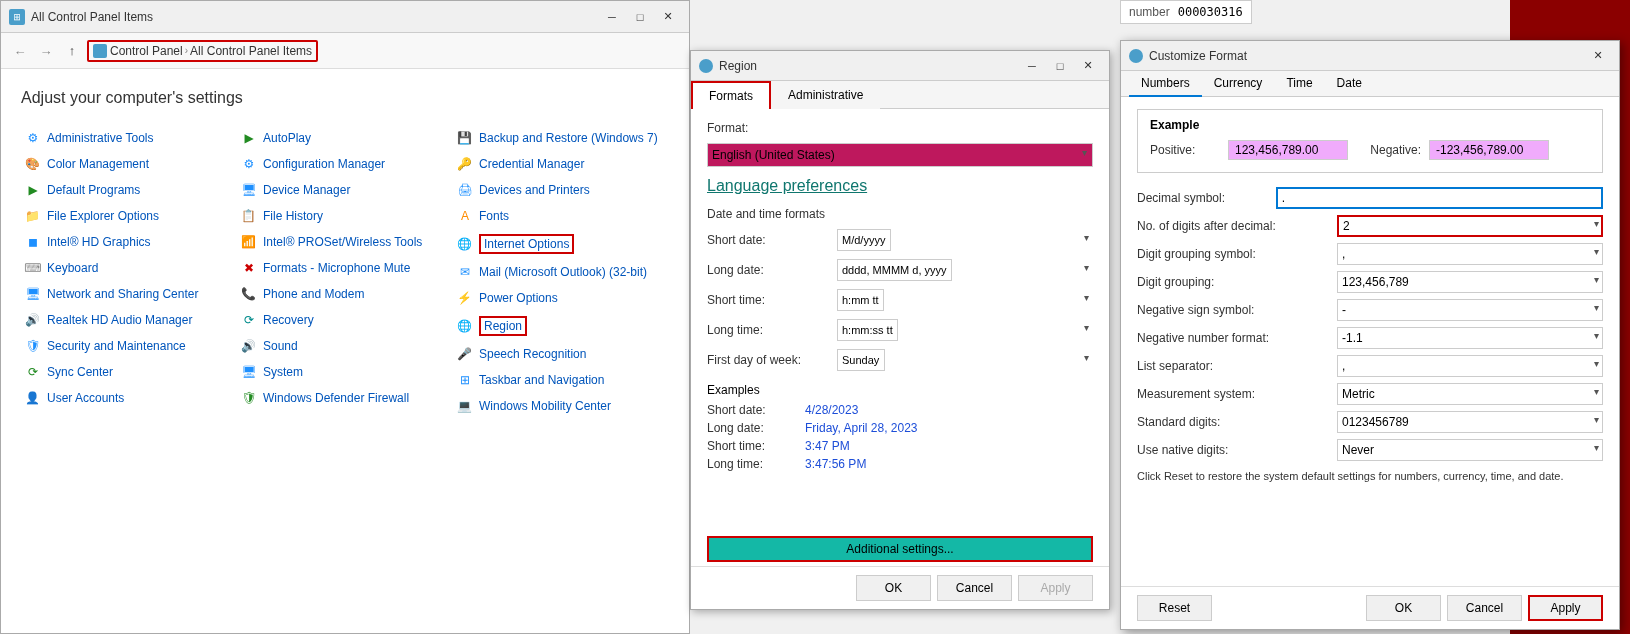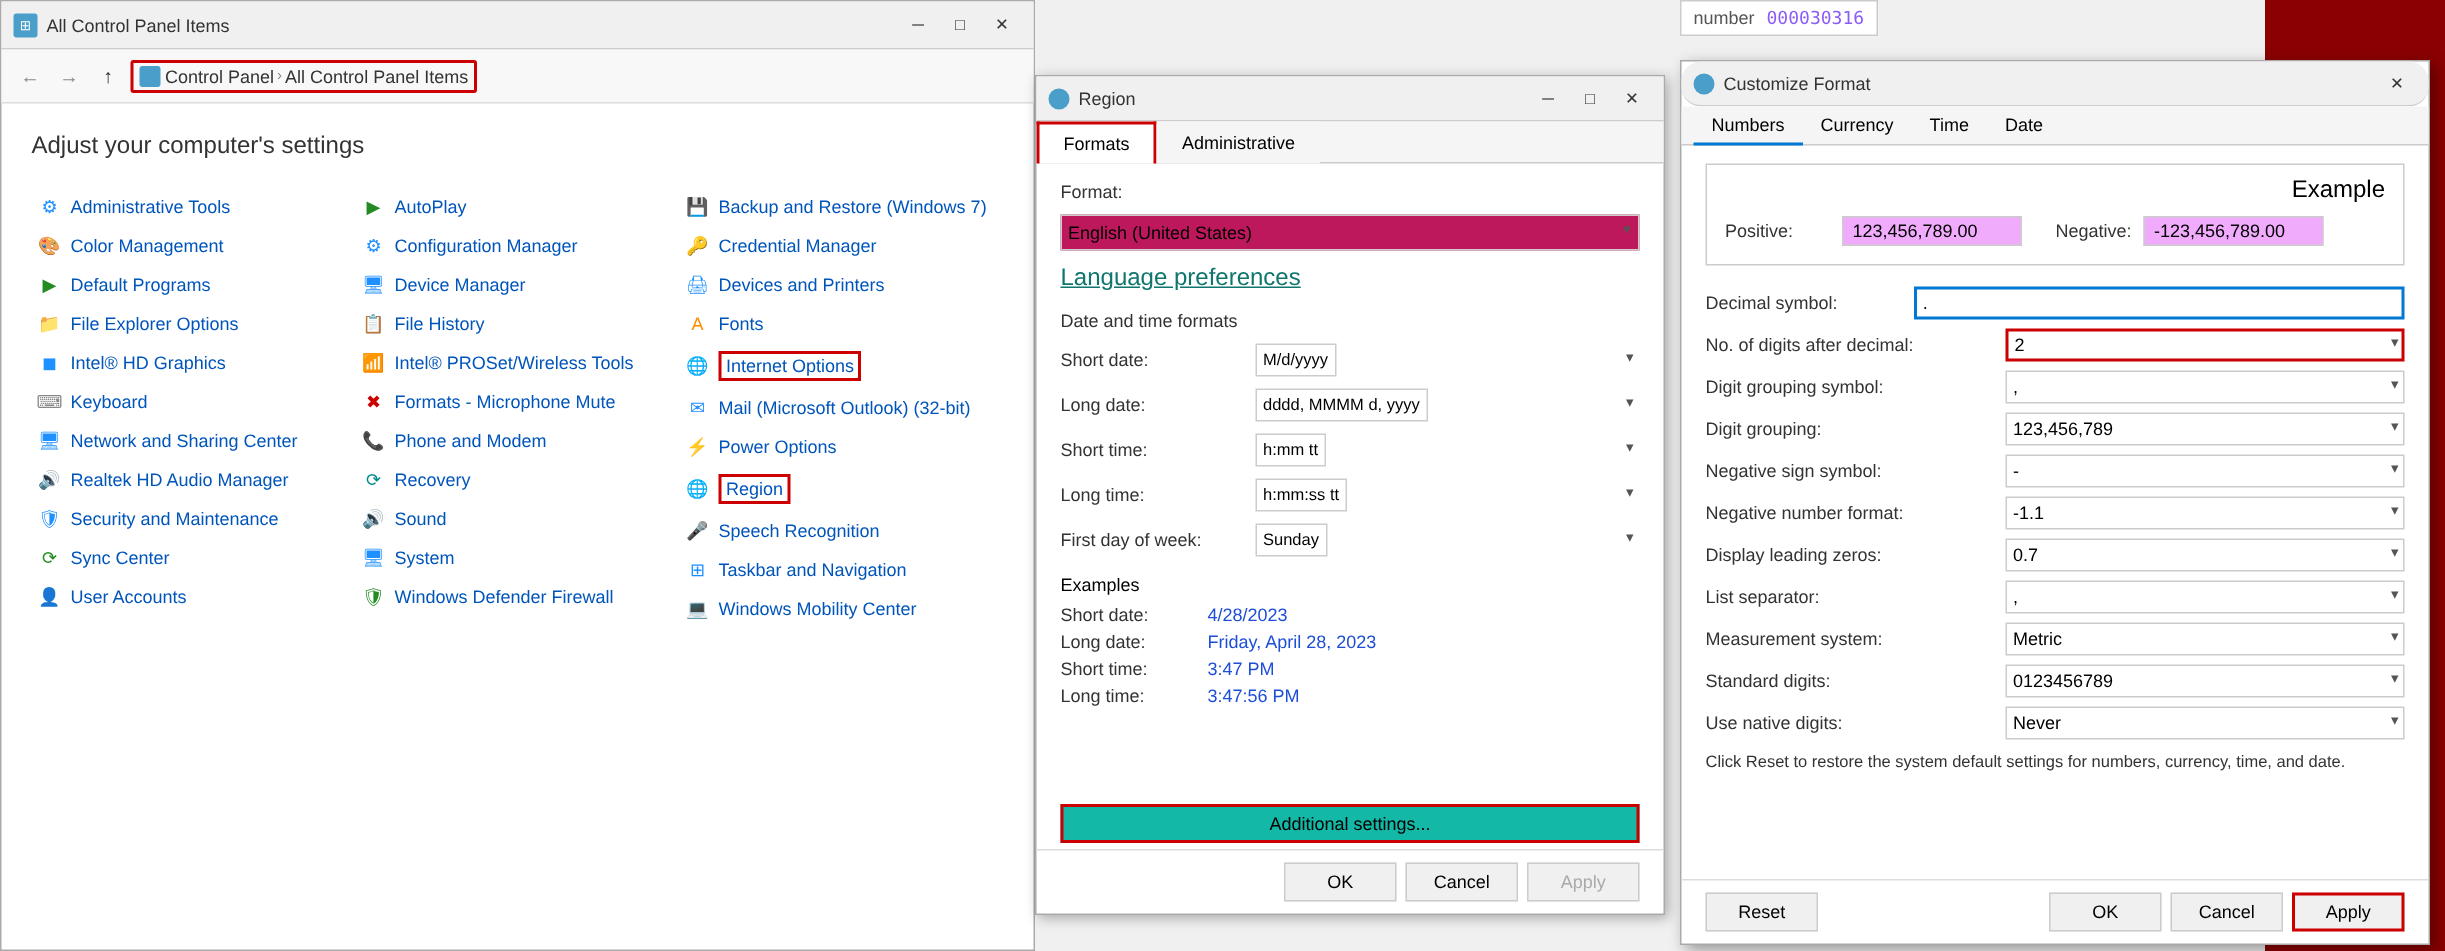--- a/index.html
+++ b/index.html
@@ -285,21 +285,20 @@
       flex-direction: column;
     }
     .customize-titlebar {
       background: #f0f0f0;
       border-bottom: 1px solid #ccc;
       height: 30px;
       display: flex;
       align-items: center;
       padding: 0 8px;
       justify-content: space-between;
-      border-radius: 13px;
     }
     .customize-title-left {
       display: flex; align-items: center; gap: 6px;
     }
     .customize-tabs {
       display: flex;
       border-bottom: 1px solid #ccc;
       background: #f5f5f5;
       padding: 0 8px;
     }
@@ -318,21 +317,21 @@
       flex: 1;
       padding: 12px 16px;
       overflow-y: auto;
     }
     .example-section {
       border: 1px solid #ccc;
       padding: 8px 12px;
       margin-bottom: 14px;
     }
     .example-section-title {
-      font-size: 16px; font-weight: 400; margin-bottom: 8px; text-align: right;
+      font-size: 12px; font-weight: 700; margin-bottom: 8px;
     }
     .example-row-cf {
       display: flex; align-items: center; gap: 8px; margin-bottom: 4px;
     }
     .ex-cf-label { font-size: 12px; color: #333; width: 70px; }
     .ex-cf-value {
       border: 1px solid #ccc;
       padding: 2px 6px;
       font-size: 12px;
       background: #f0abfc;
@@ -418,21 +417,21 @@
       position: absolute;
       left: 1120px; top: 0;
       background: white;
       border: 1px solid #ccc;
       padding: 4px 8px;
       font-size: 12px;
       display: flex; align-items: center; gap: 8px;
       z-index: 10;
     }
     .num-label { color: #555; }
-    .num-value { color: #8b5cf6; font-family: monospace; }
+    .num-value { color: #000000; font-family: monospace; }
   </style>
 </head>
 <body>
 
 <div class="bg-layer"></div>
 
 <div class="number-display">
   <span class="num-label">number</span>
   <span class="num-value">000030316</span>
 </div>
@@ -731,24 +730,20 @@
         </div>
         <div class="cf-field-row">
           <span class="cf-label">Negative sign symbol:</span>
           <div class="cf-select-wrapper"><select class="cf-select"><option>-</option></select></div>
         </div>
         <div class="cf-field-row">
           <span class="cf-label">Negative number format:</span>
           <div class="cf-select-wrapper"><select class="cf-select"><option>-1.1</option></select></div>
         </div>
         <div class="cf-field-row">
-          <span class="cf-label">Display leading zeros:</span>
-          <div class="cf-select-wrapper"><select class="cf-select"><option>0.7</option></select></div>
-        </div>
-        <div class="cf-field-row">
           <span class="cf-label">List separator:</span>
           <div class="cf-select-wrapper"><select class="cf-select"><option>,</option></select></div>
         </div>
         <div class="cf-field-row">
           <span class="cf-label">Measurement system:</span>
           <div class="cf-select-wrapper"><select class="cf-select"><option>Metric</option></select></div>
         </div>
         <div class="cf-field-row">
           <span class="cf-label">Standard digits:</span>
           <div class="cf-select-wrapper"><select class="cf-select"><option>0123456789</option></select></div>

